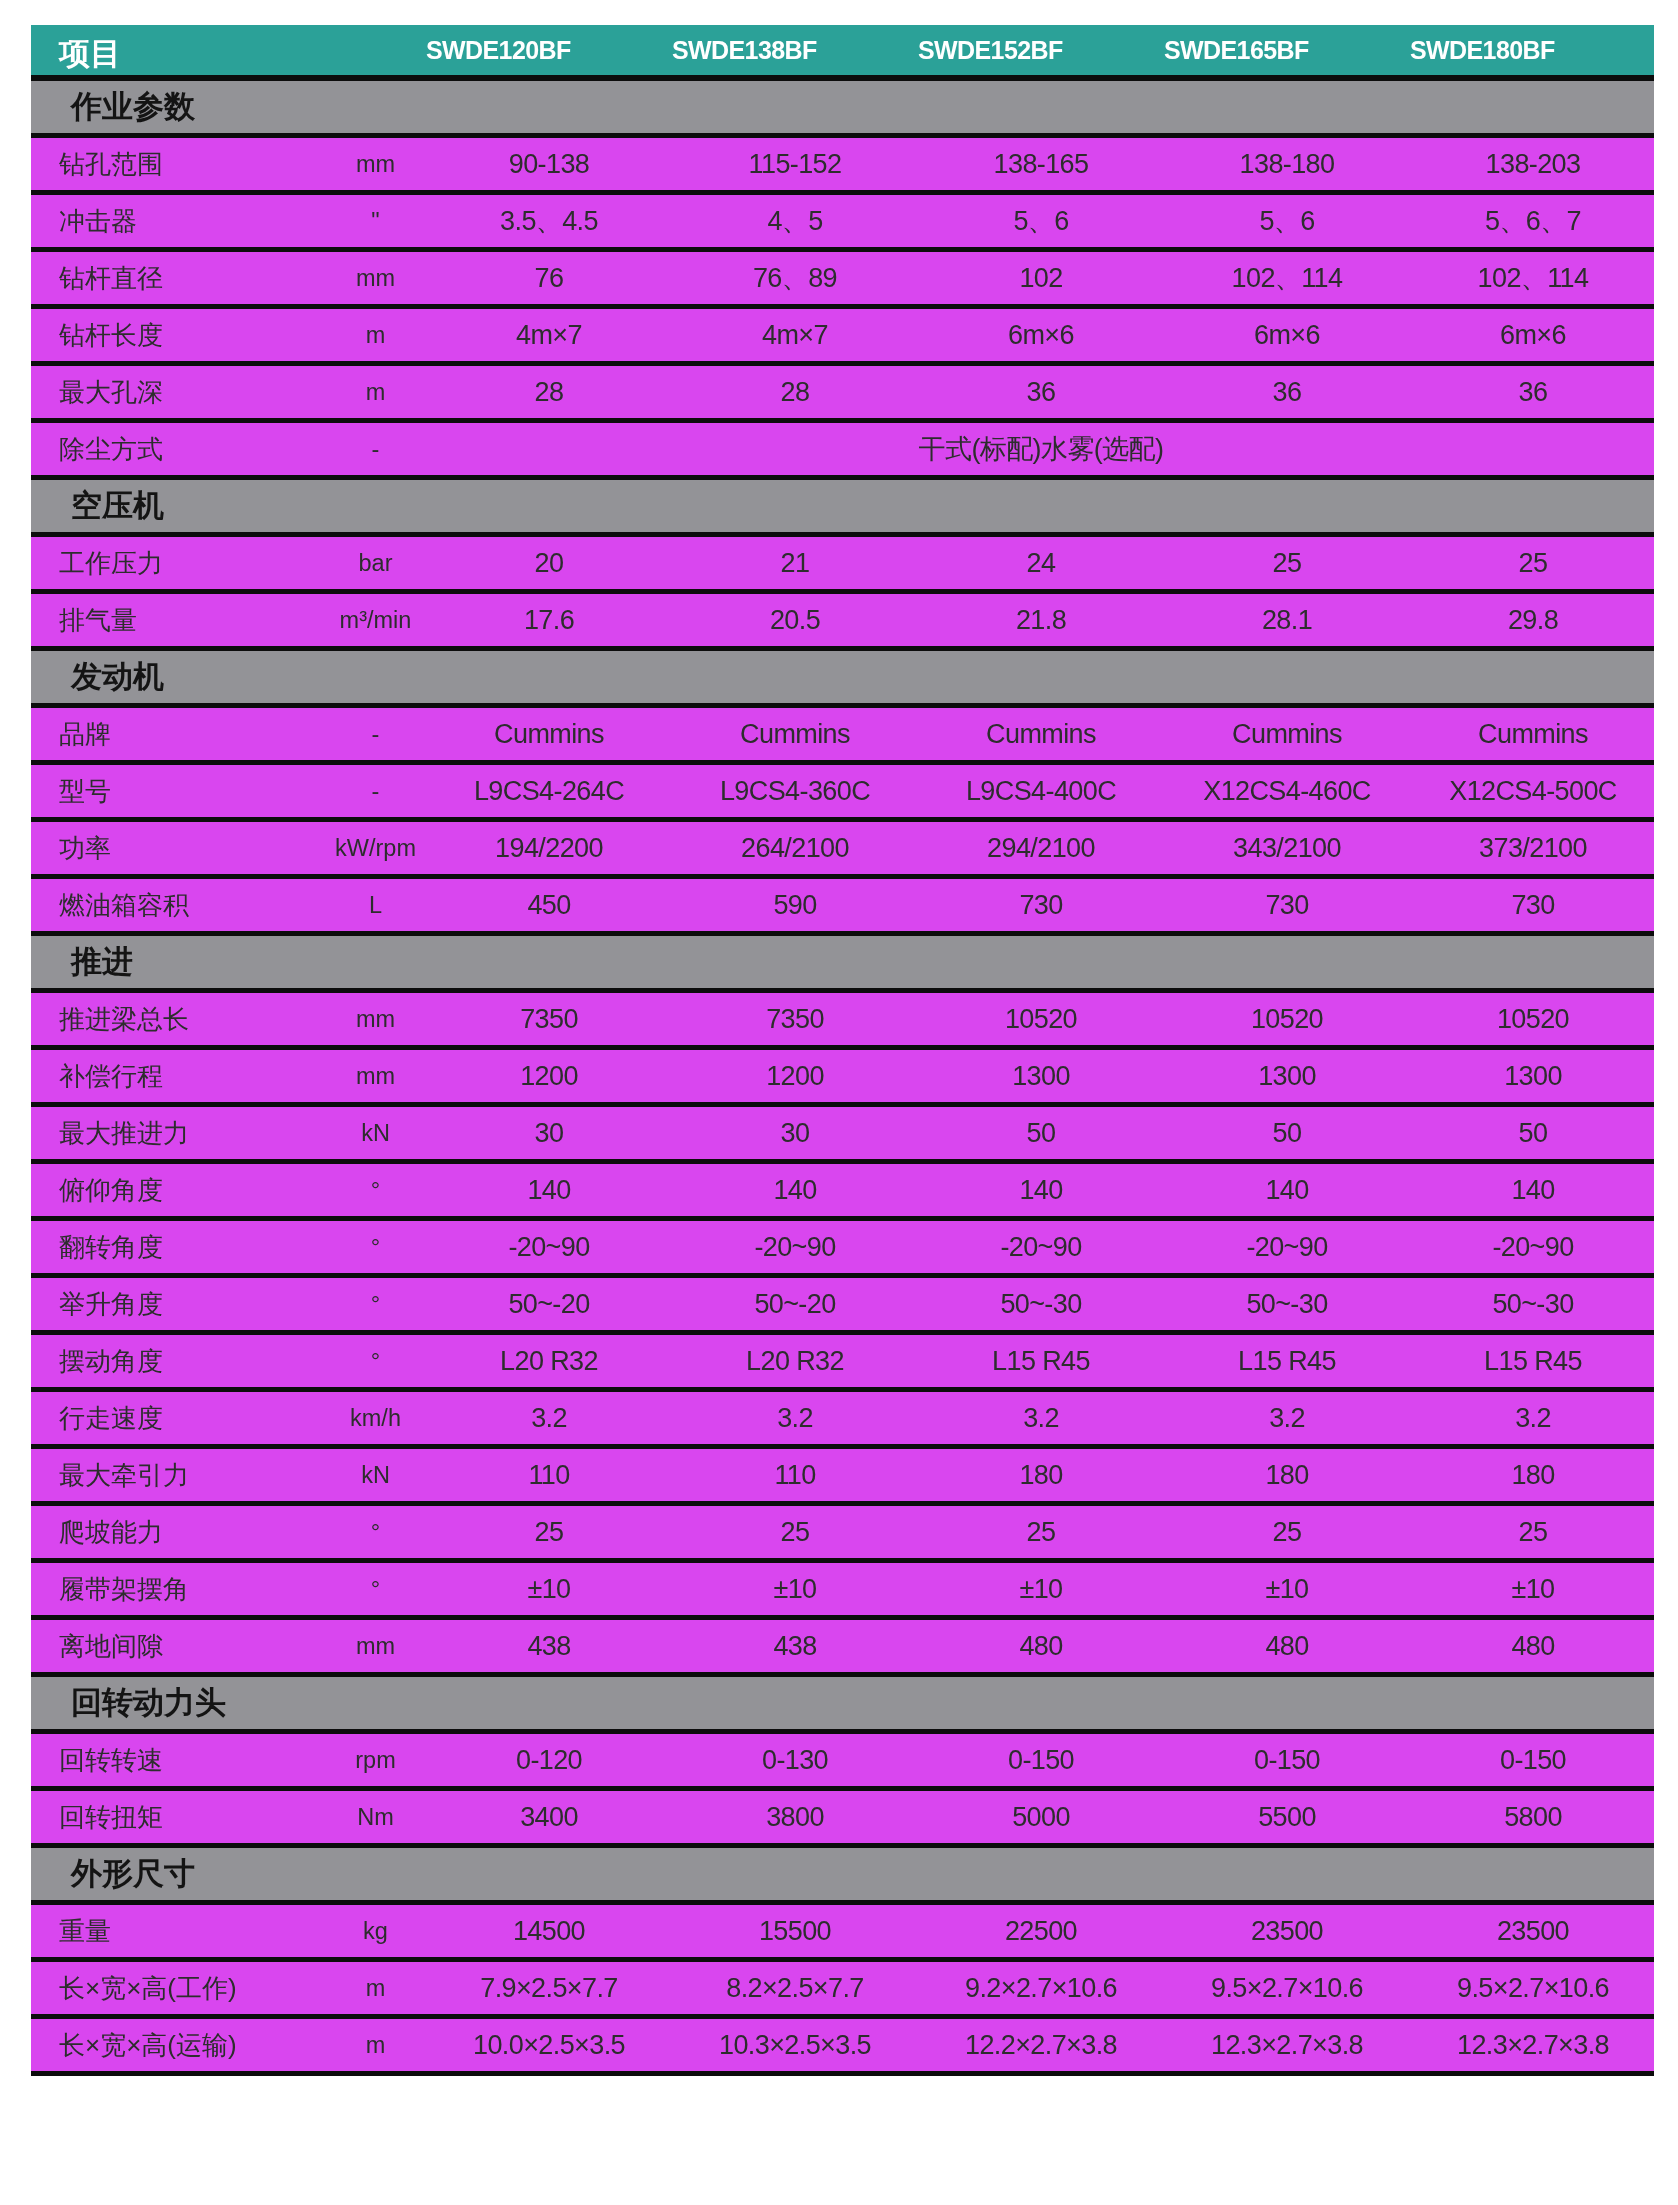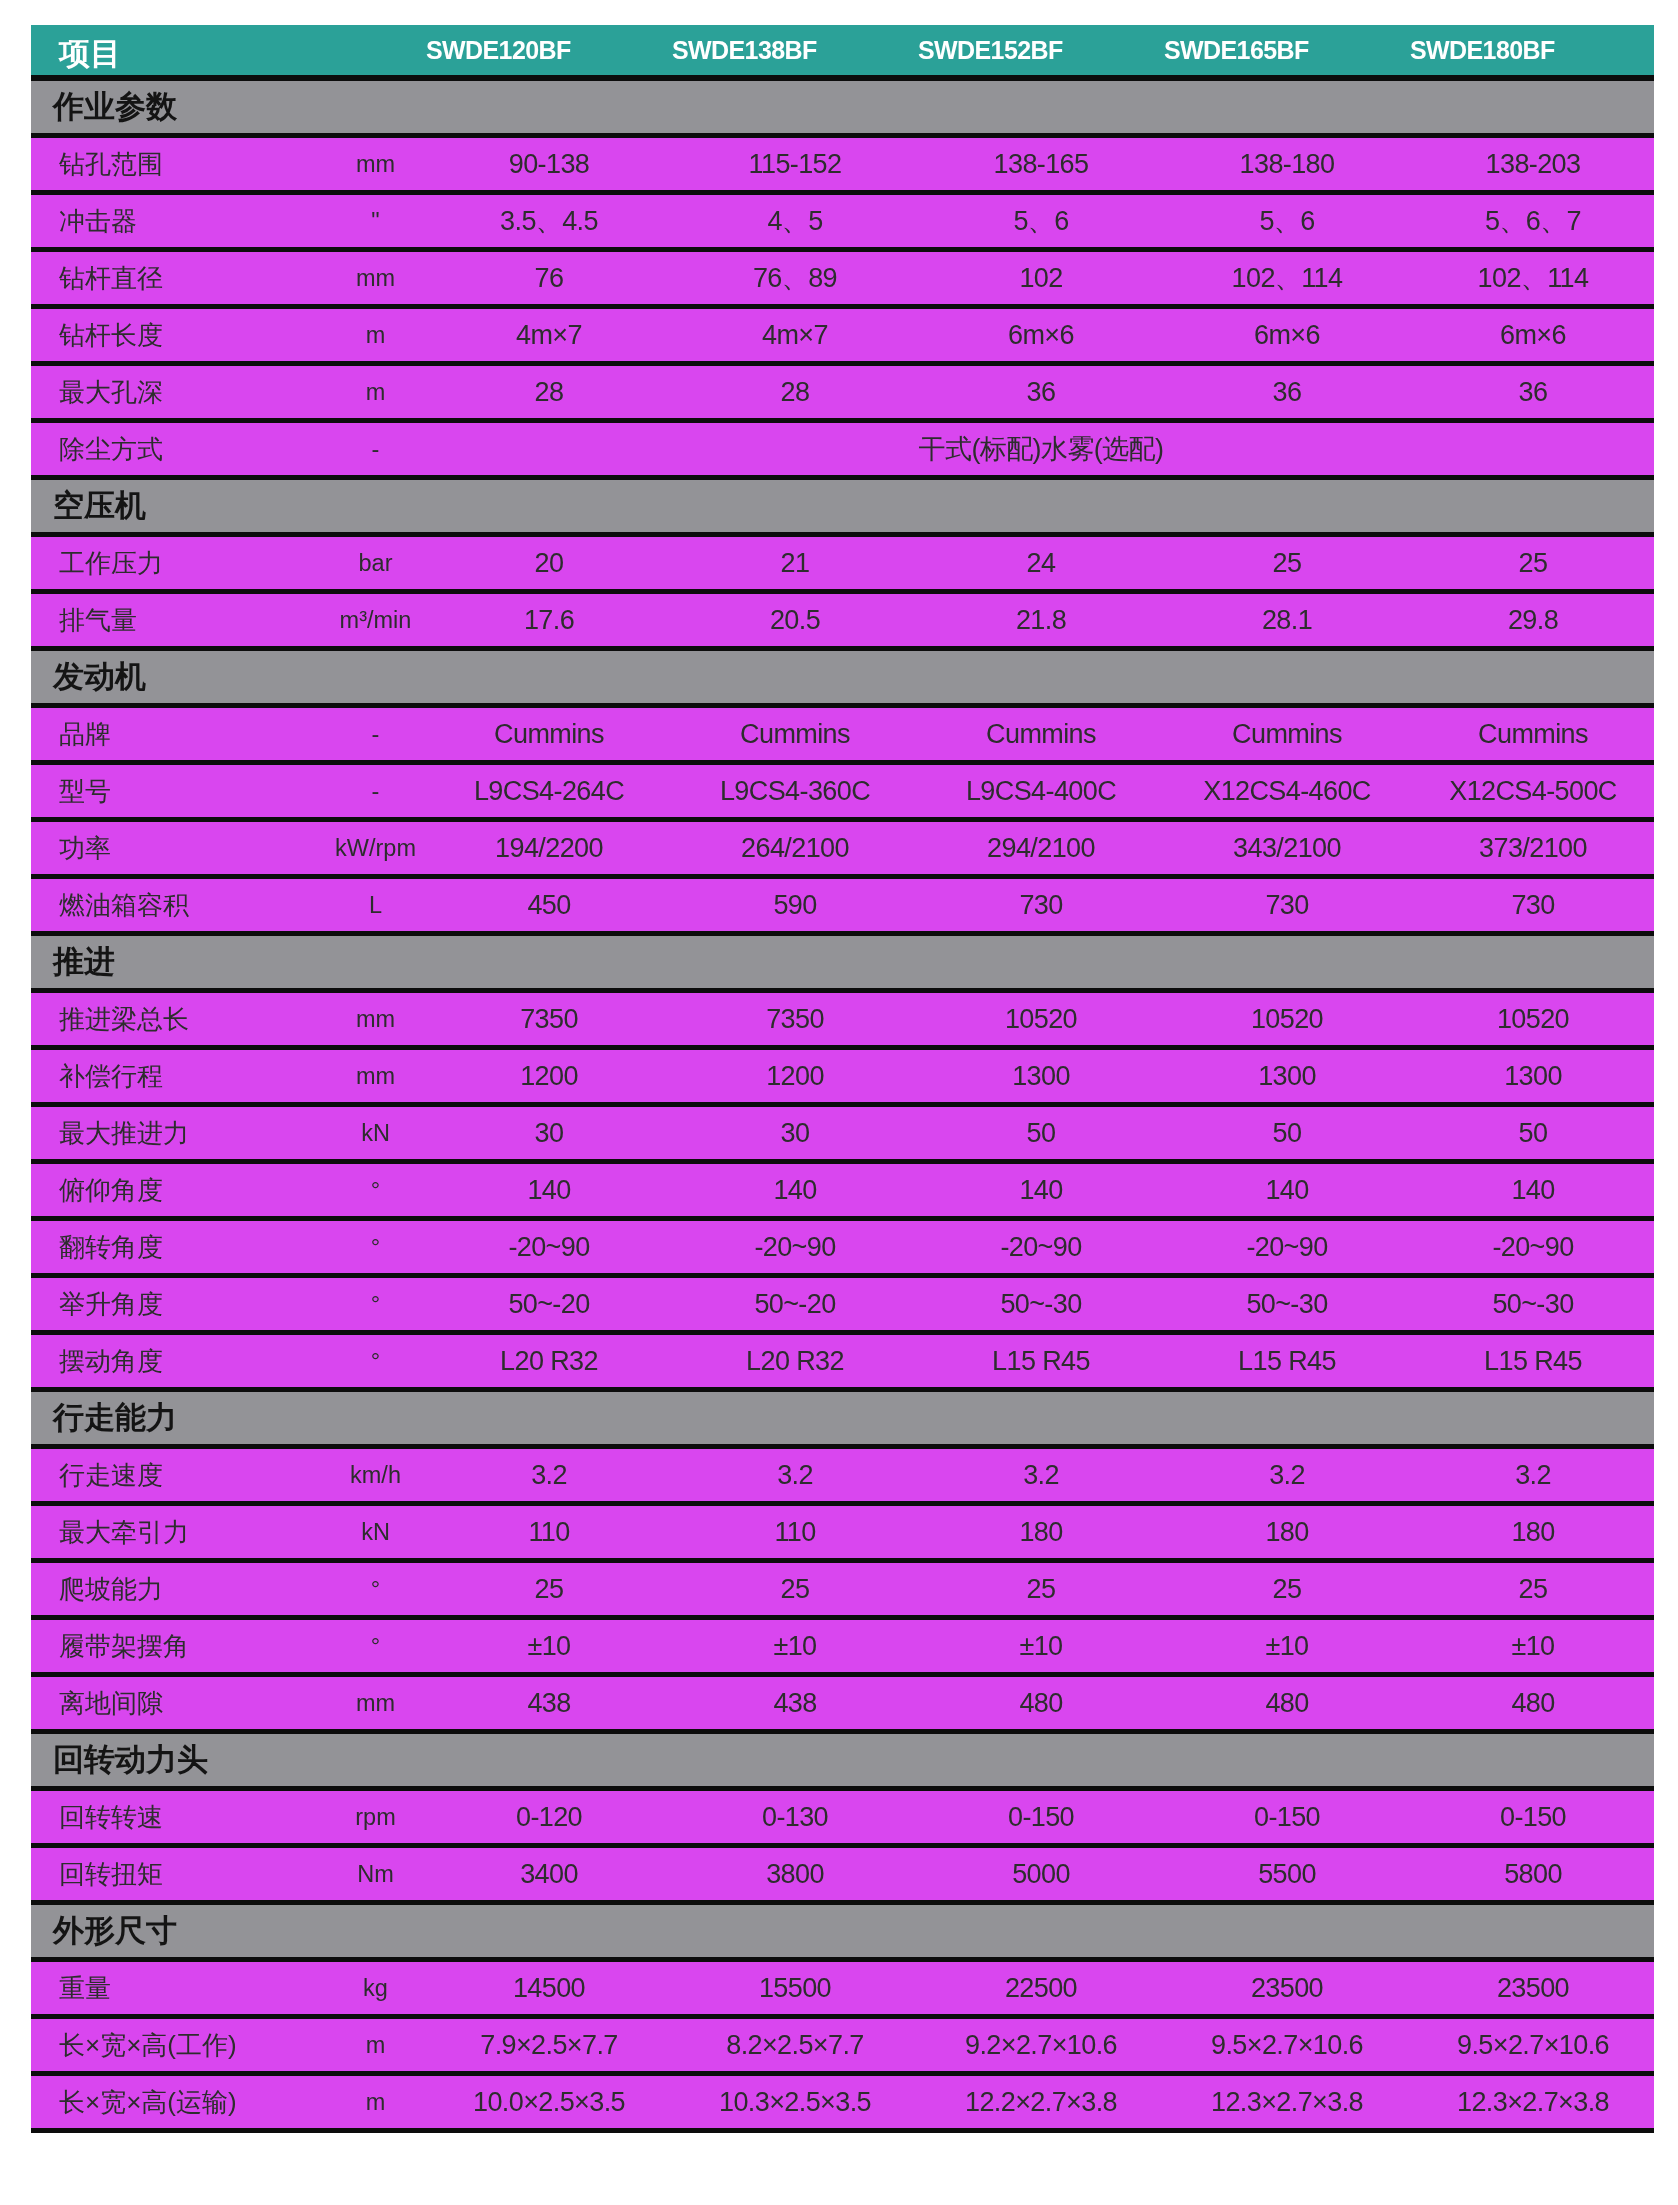--- a/index.html
+++ b/index.html
@@ -74,21 +74,21 @@
   }
   .head .model {
     font-size: 25px;
     font-weight: bold;
     color: #ffffff;
     text-align: left;
     letter-spacing: -0.6px;
   }
   .band .band-title {
     grid-column: 1 / -1;
-    padding-left: 22px;
+    padding-left: 40px;
     font-size: 31px;
     font-weight: bold;
     color: var(--band-text);
     text-align: left;
   }
 </style>
 </head>
 <body>
 
 <div class="spec-table">
@@ -274,23 +274,20 @@
       </div>
       <div class="row data-row">
         <div class="cell label">摆动角度</div>
         <div class="cell unit">°</div>
         <div class="cell value">L20 R32</div>
         <div class="cell value">L20 R32</div>
         <div class="cell value">L15 R45</div>
         <div class="cell value">L15 R45</div>
         <div class="cell value">L15 R45</div>
       </div>
-      <div class="row band">
-        <div class="cell band-title">行走能力</div>
-      </div>
       <div class="row data-row">
         <div class="cell label">行走速度</div>
         <div class="cell unit">km/h</div>
         <div class="cell value">3.2</div>
         <div class="cell value">3.2</div>
         <div class="cell value">3.2</div>
         <div class="cell value">3.2</div>
         <div class="cell value">3.2</div>
       </div>
       <div class="row data-row">

